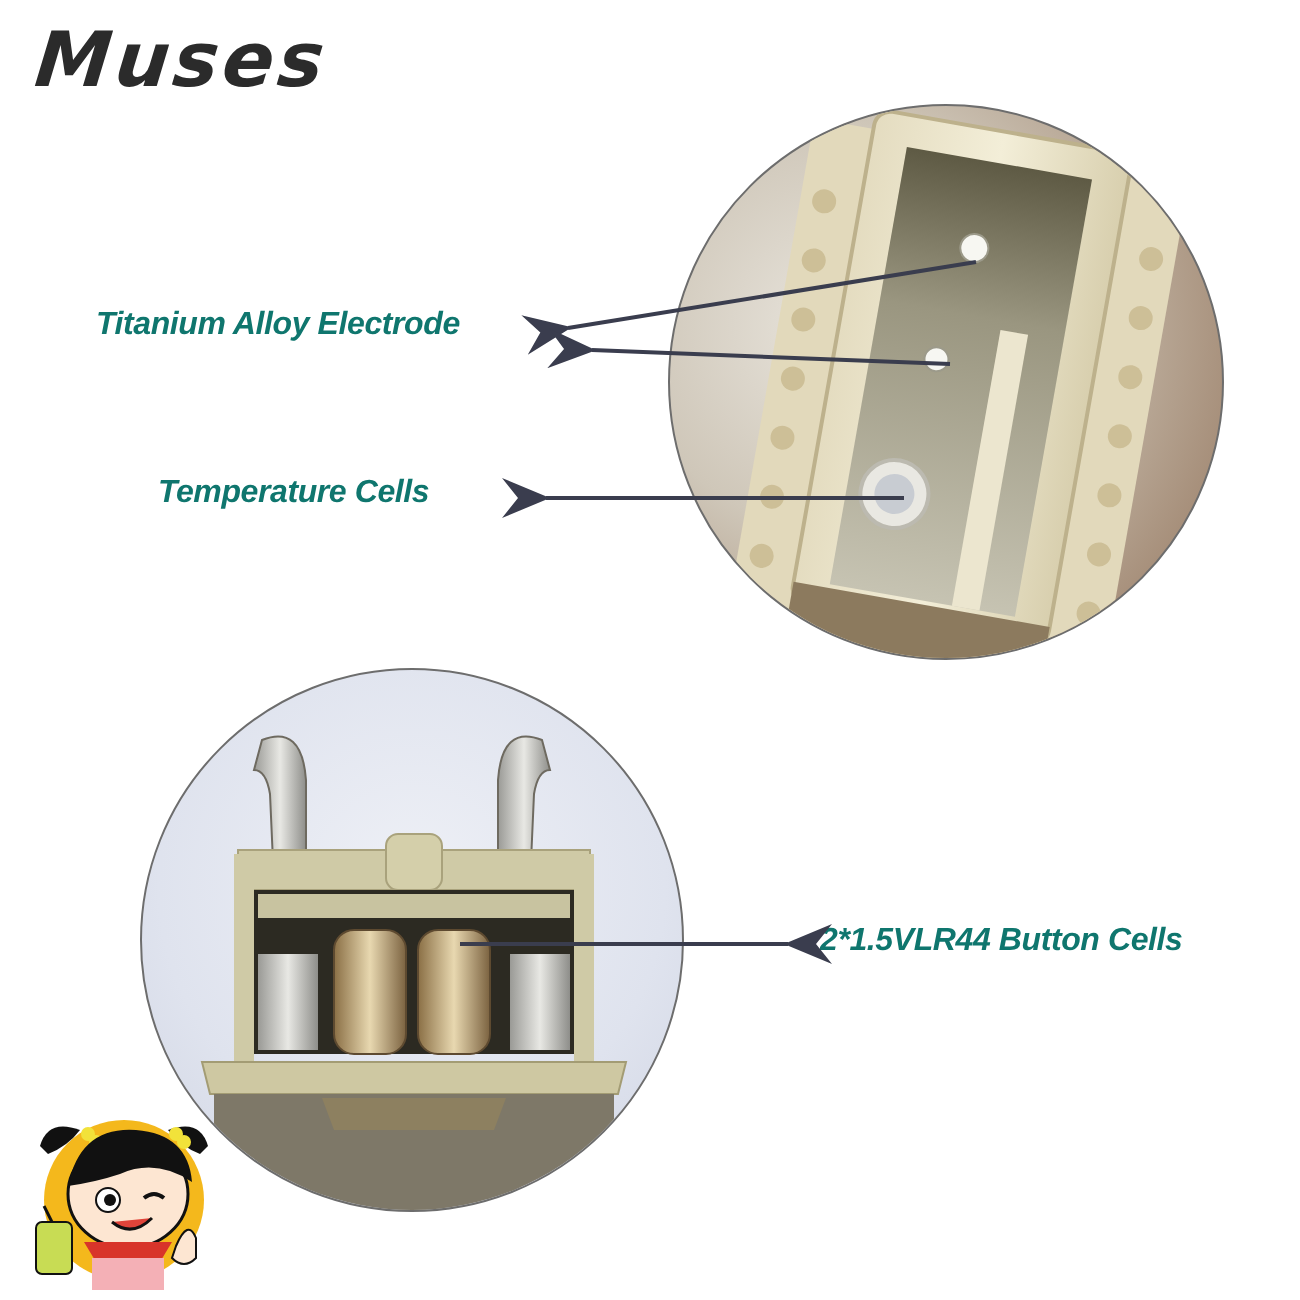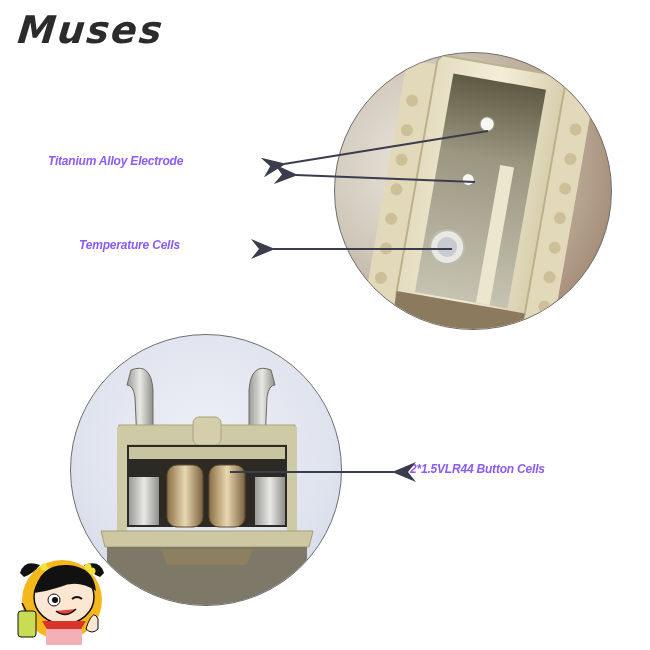--- a/index.html
+++ b/index.html
@@ -1,18 +1,18 @@
 <!DOCTYPE html>
 <html><head>
 <meta charset="utf-8">
 <style>
   html, body { margin:0; padding:0; background:#ffffff; }
   #stage { position:relative; width:650px; height:650px; overflow:hidden; background:#ffffff; font-family:"Liberation Sans", sans-serif; }
   .brand { position:absolute; left:18px; top:8px; font-family:"DejaVu Sans", sans-serif; font-weight:bold; font-style:italic; font-size:38px; color:#2b2b2b; letter-spacing:2px; transform:skewX(-6deg); }
-  .label { position:absolute; font-family:"Liberation Sans", sans-serif; font-weight:bold; font-style:italic; font-size:12px; color:#8b5cf6; white-space:nowrap; letter-spacing:-0.2px; }
+  .label { position:absolute; font-family:"Liberation Sans", sans-serif; font-weight:bold; font-style:italic; font-size:16px; color:#0f766e; white-space:nowrap; letter-spacing:-0.2px; }
   .circle { position:absolute; border-radius:50%; overflow:hidden; border:1.5px solid #6d6d6d; box-sizing:border-box; }
   svg.overlay { position:absolute; left:0; top:0; pointer-events:none; }
 </style>
 </head>
 <body>
 
 <div id="stage">
 
   <div class="brand">Muses</div>
 

